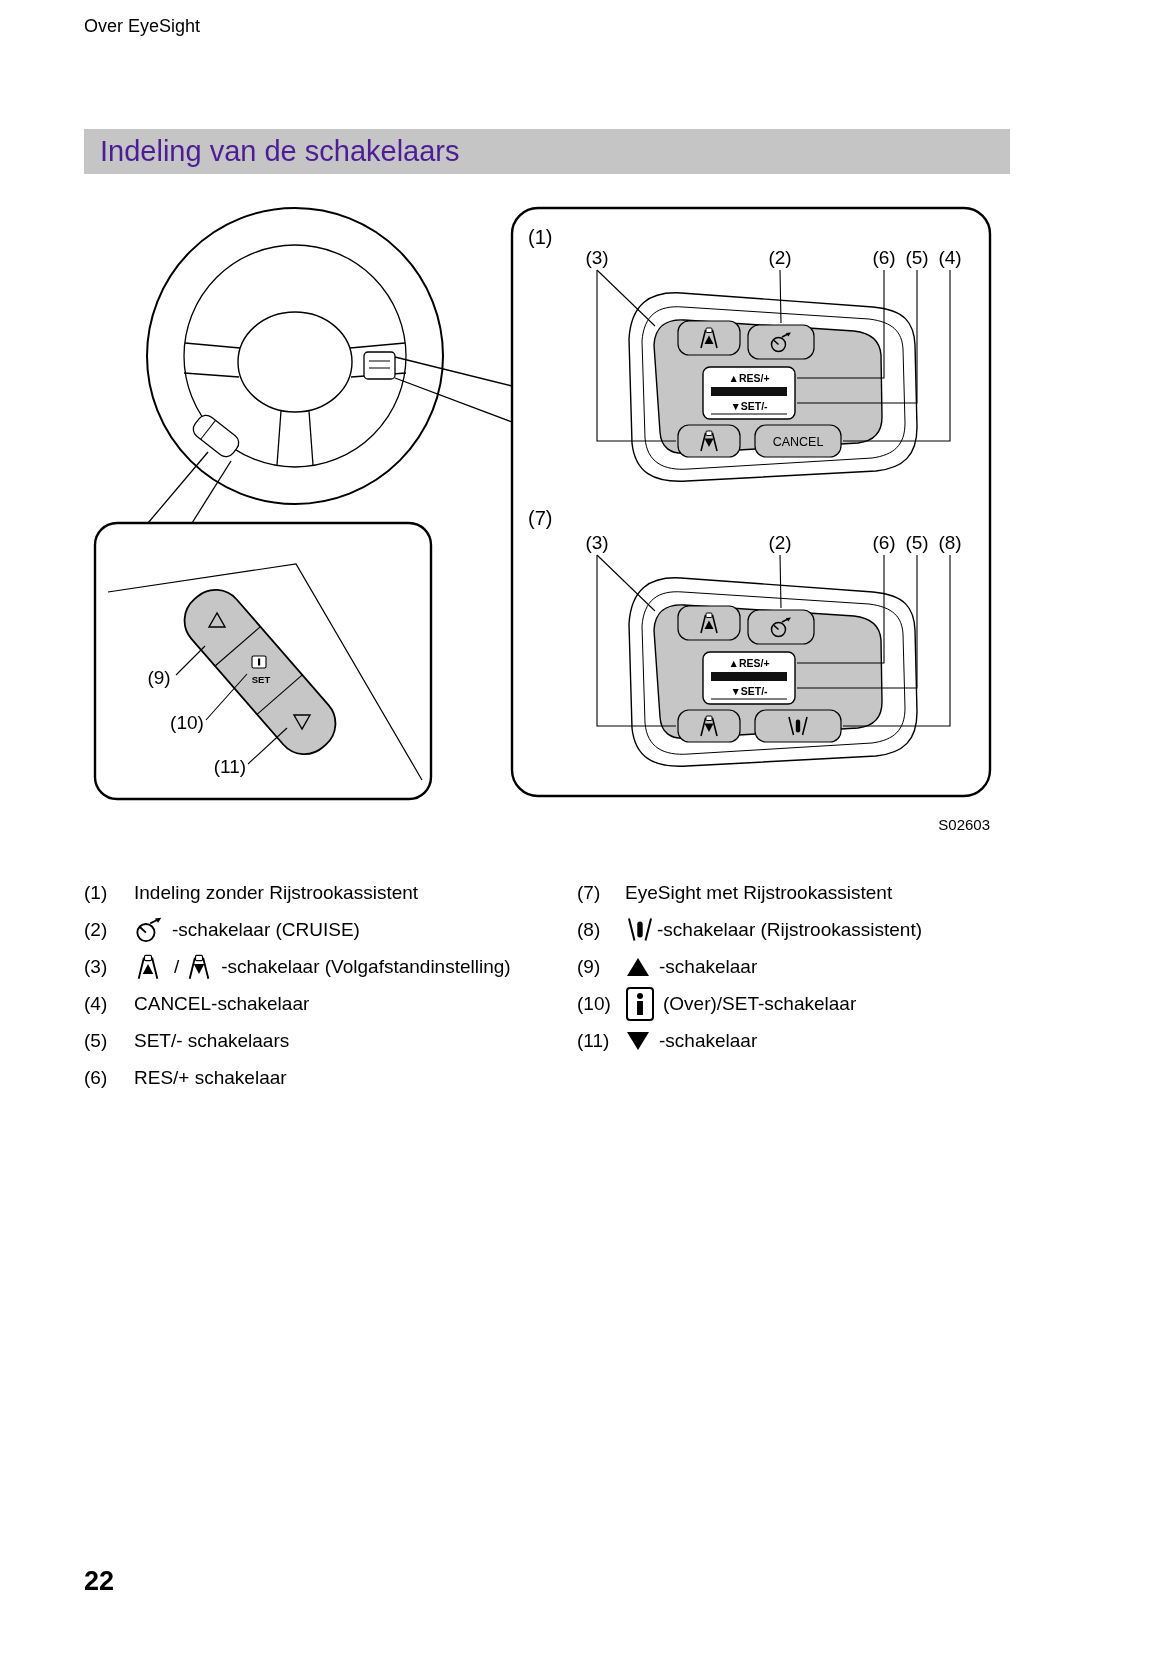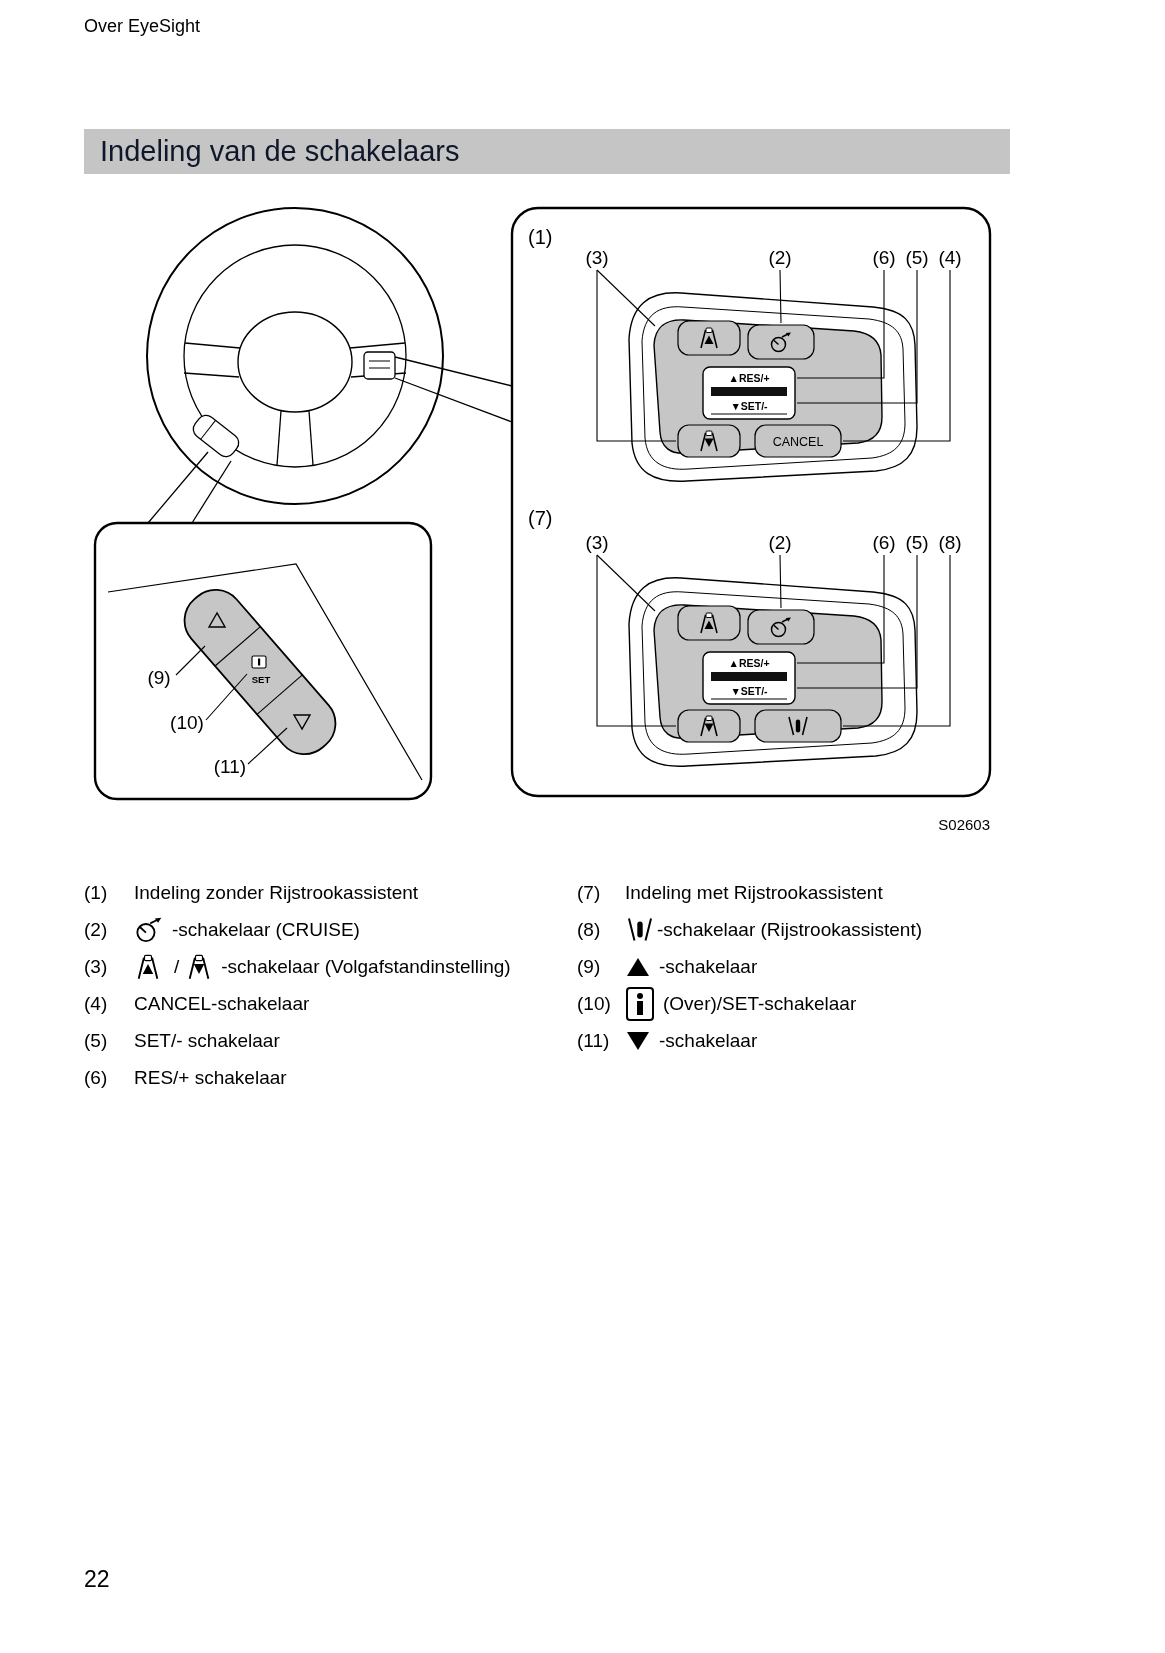--- a/index.html
+++ b/index.html
@@ -1,31 +1,31 @@
 <!DOCTYPE html>
 <html><head>
 <meta charset="utf-8">
 <style>
   html,body{margin:0;padding:0;background:#fff;}
   body{font-family:"Liberation Sans",sans-serif;color:#000;}
   .page{position:relative;width:1165px;height:1653px;background:#fff;overflow:hidden;}
   .running-header{position:absolute;left:84px;top:16px;font-size:18px;}
   .section-title-bar{position:absolute;left:84px;top:129px;width:926px;height:45px;background:#c5c5c5;}
-  .section-title-bar span{display:block;padding-left:16px;line-height:45px;font-size:29px;color:#0f172a;}
+  .section-title-bar span{display:block;padding-left:16px;line-height:45px;font-size:29px;color:#4c1d95;}
   .figure-wrap{position:absolute;left:84px;top:196px;width:926px;height:648px;}
   .legend{position:absolute;left:84px;top:874px;width:926px;font-size:19px;}
   .legend-col{position:absolute;top:0;}
   .legend-col-left{left:0;width:480px;}
   .legend-col-right{left:493px;width:430px;}
   .legend-row{display:flex;align-items:center;height:37px;}
   .lnum{flex:none;width:50px;}
   .legend-col-right .lnum{width:48px;}
   .licon{flex:none;display:flex;align-items:center;margin-right:8px;}
   .lsep{margin:0 6px 0 4px;}
-  .page-number{position:absolute;left:84px;top:1566px;font-size:23px;}
+  .page-number{position:absolute;left:84px;top:1566px;font-size:27px;font-weight:bold;}
   
   text{fill:#000;}
   .callout{font:19px "Liberation Sans",sans-serif;}
   .group-label{font:20px "Liberation Sans",sans-serif;}
   .rocker-label{font:700 10.5px "Liberation Sans",sans-serif;}
   .cancel{font:12.5px "Liberation Sans",sans-serif;}
   .tiny{font:600 9.5px "Liberation Sans",sans-serif;}
   .figcode{font:15px "Liberation Sans",sans-serif;}
   .s16{stroke:#000;stroke-width:1.6;fill:none;}
   .s13{stroke:#000;stroke-width:1.3;fill:none;}
@@ -216,32 +216,32 @@
           </svg>
         </span>
         <span class="ltext">-schakelaar (Volgafstandinstelling)</span>
       </div>
       <div class="legend-row">
         <span class="lnum">(4)</span>
         <span class="ltext">CANCEL-schakelaar</span>
       </div>
       <div class="legend-row">
         <span class="lnum">(5)</span>
-        <span class="ltext">SET/- schakelaar</span>
+        <span class="ltext">SET/- schakelaars</span>
       </div>
       <div class="legend-row">
         <span class="lnum">(6)</span>
         <span class="ltext">RES/+ schakelaar</span>
       </div>
     </div>
 
     <div class="legend-col legend-col-right">
       <div class="legend-row">
         <span class="lnum">(7)</span>
-        <span class="ltext">Indeling met Rijstrookassistent</span>
+        <span class="ltext">EyeSight met Rijstrookassistent</span>
       </div>
       <div class="legend-row">
         <span class="lnum">(8)</span>
         <span class="licon" style="margin-right:2px;">
           <svg width="30" height="27" viewBox="0 0 24 22">
             <path d="M3 2 L7.5 20" class="s16"></path>
             <path d="M21 2 L16.5 20" class="s16"></path>
             <rect x="9.8" y="4.5" width="4.4" height="13" rx="2.2" fill="#000"></rect>
           </svg>
         </span>

